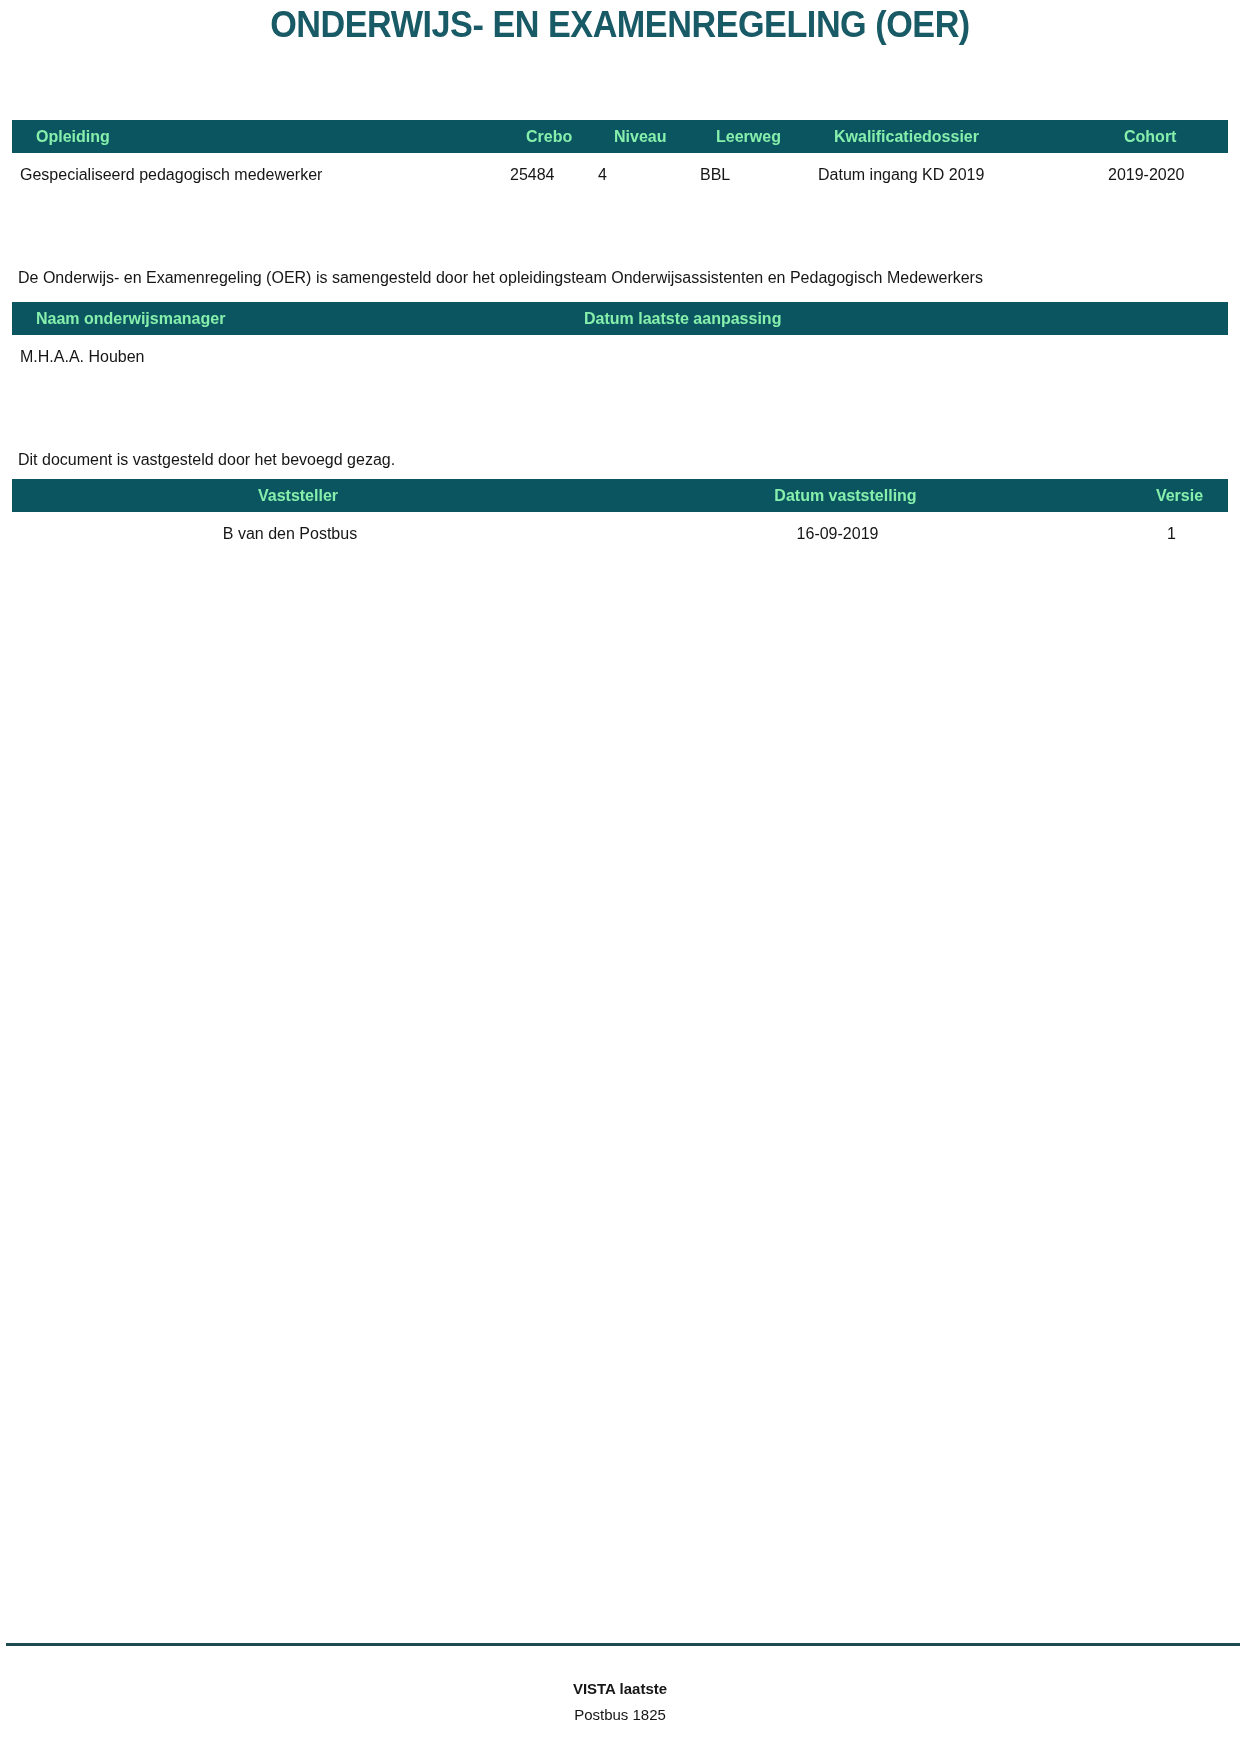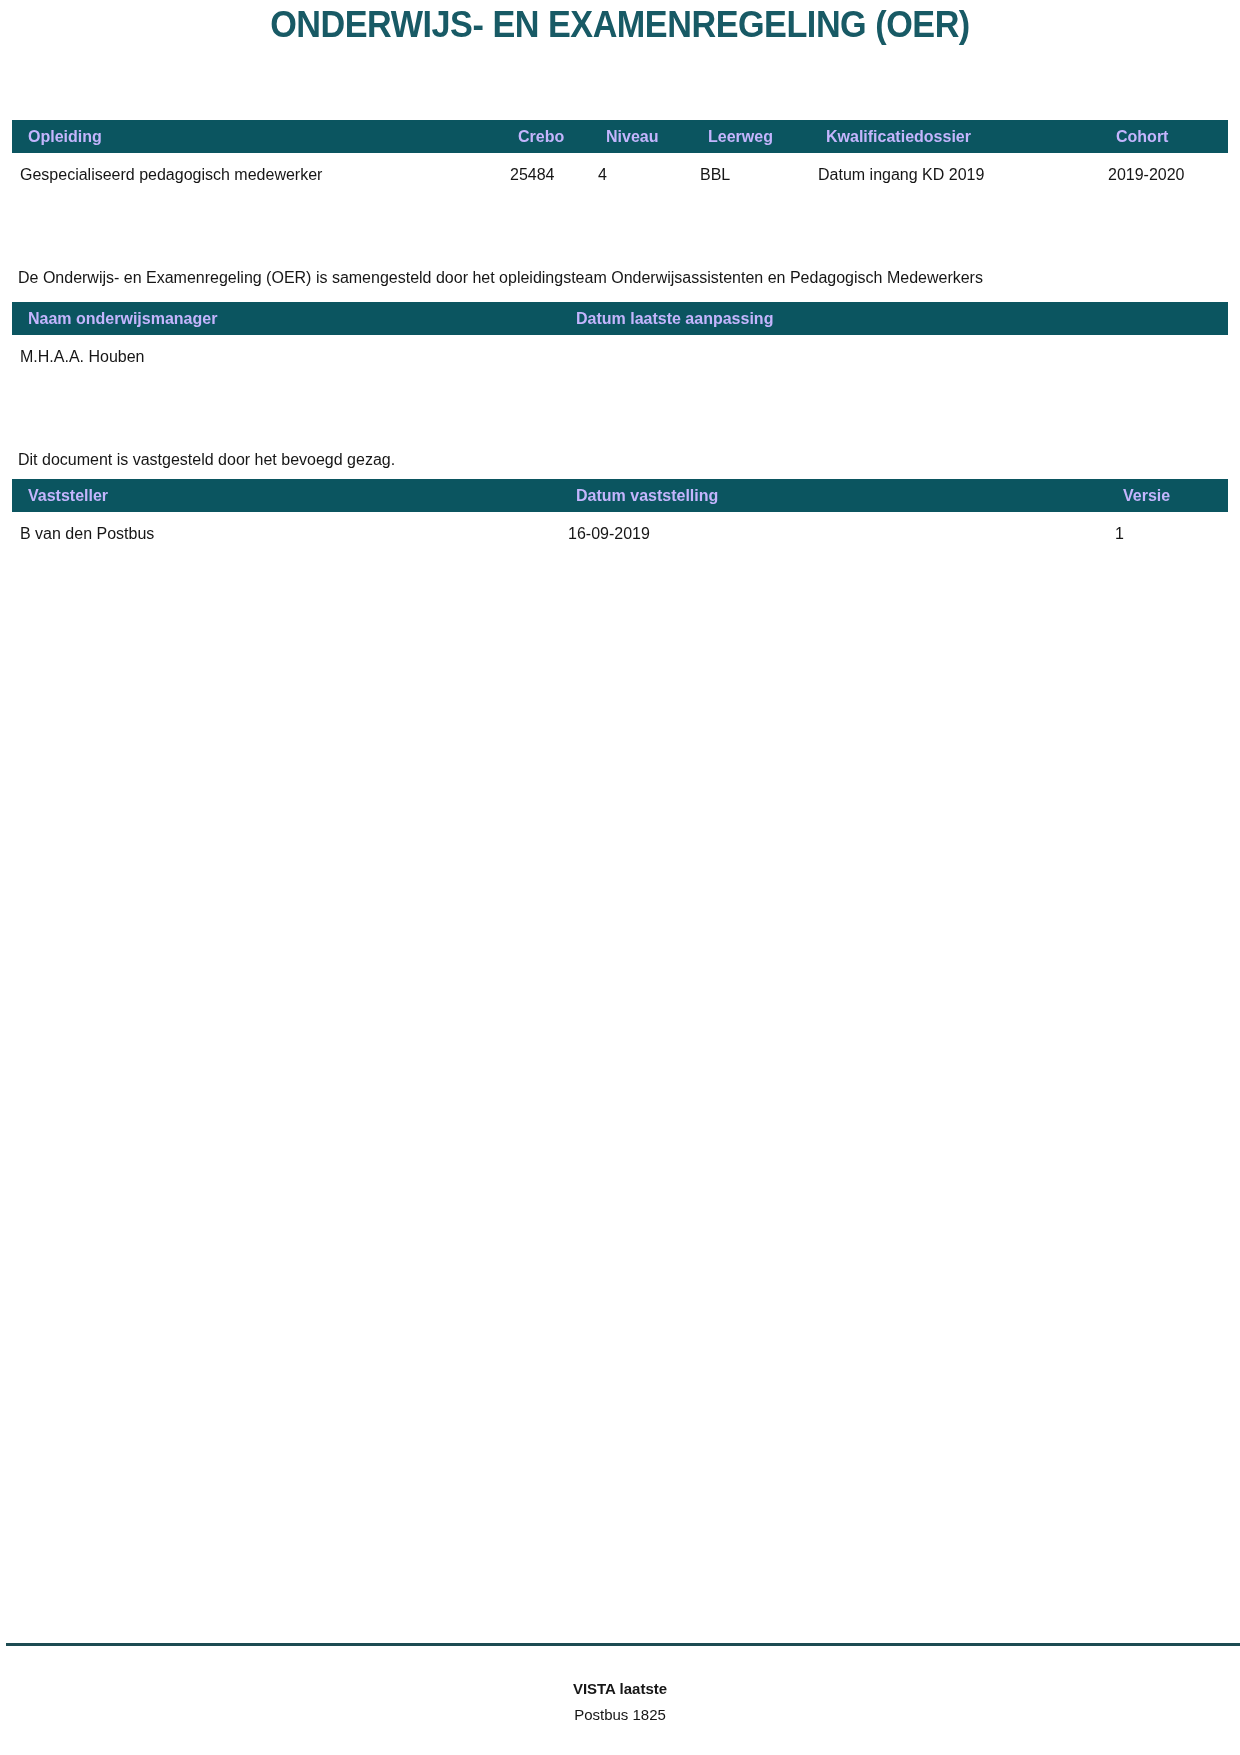--- a/index.html
+++ b/index.html
@@ -31,31 +31,31 @@
     white-space: nowrap;
   }
   .tbl {
     position: absolute;
     left: 12px;
     width: 1216px;
   }
   .tbl .r { display: grid; }
   .tbl1 .r { grid-template-columns: 490px 88px 102px 118px 290px 128px; }
   .tbl2 .r { grid-template-columns: 548px 668px; }
-  .tbl3 .r { grid-template-columns: 548px 547px 121px; }
+  .tbl3 .r { grid-template-columns: 548px 547px 121px; text-align: center; }
   .thead {
     background: #0b5560;
     height: 33px;
     align-items: center;
   }
   .thead .c {
-    color: #c4b5fd;
+    color: #86efac;
     font-size: 16px;
     font-weight: 700;
-    padding-left: 16px;
+    padding-left: 24px;
     white-space: nowrap;
     overflow: hidden;
   }
   .trow .c {
     color: #161616;
     font-size: 16px;
     padding: 13px 0 6px 8px;
     white-space: nowrap;
     overflow: hidden;
   }

